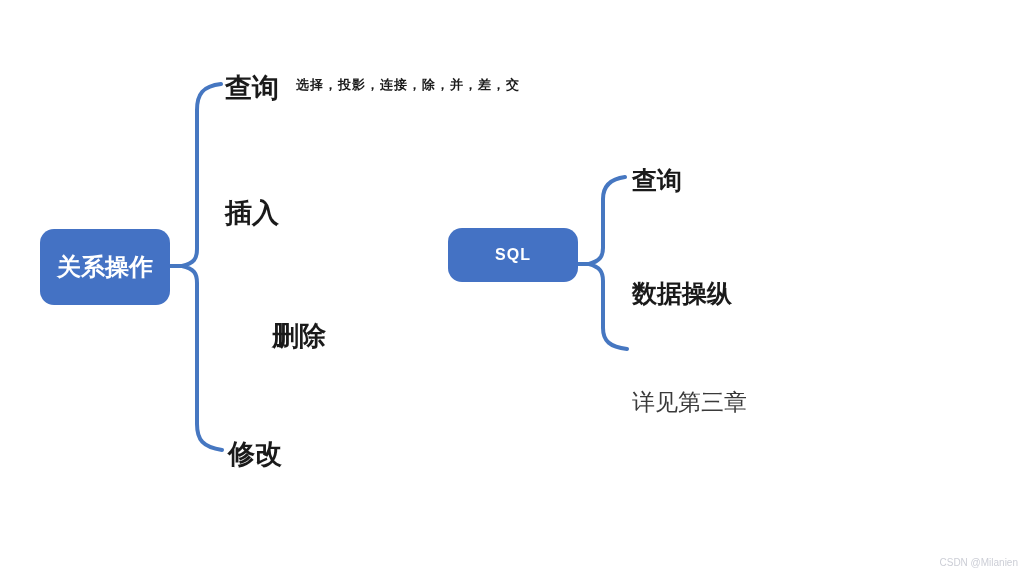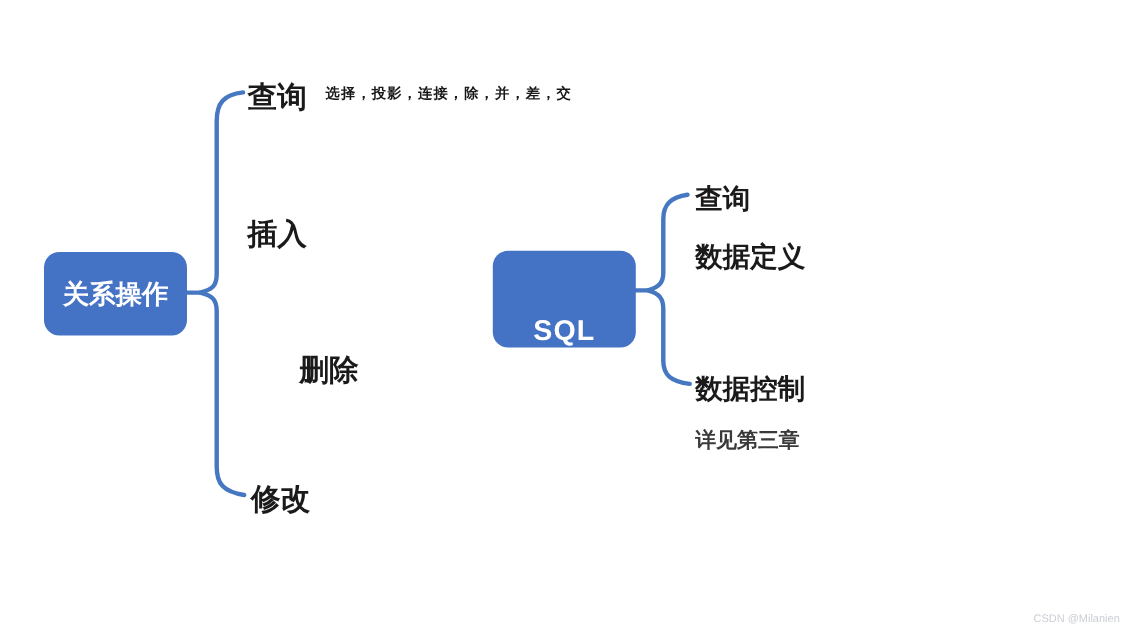--- a/index.html
+++ b/index.html
@@ -43,46 +43,45 @@
     font-weight: bold;
   }
   .root-node.left-root {
     left: 40px; top: 229px;
     width: 130px; height: 76px;
     font-size: 24px;
     justify-content: center;
   }
   .root-node.right-root {
     left: 448px; top: 228px;
-    width: 130px; height: 88px;
-    font-size: 26px;
+    width: 130px; height: 54px;
+    font-size: 16px;
     letter-spacing: 1px;
-    align-items: flex-end;
   }
   .leaf-label {
     position: absolute;
     color: var(--text-dark);
     font-weight: bold;
     white-space: nowrap;
   }
   .leaf-lg { font-size: 27px; }
   .leaf-md { font-size: 25px; }
   .leaf-annotation {
     position: absolute;
     color: var(--text-dark);
     font-weight: bold;
     font-size: 13px;
     white-space: nowrap;
     letter-spacing: 1px;
   }
   .note-text {
     position: absolute;
     left: 632px; top: 387px;
-    font-size: 19px;
-    font-weight: 700;
+    font-size: 23px;
+    font-weight: 400;
     color: var(--note-gray);
     white-space: nowrap;
     text-align: right;
   }
   .watermark {
     position: absolute;
     right: 6px; bottom: 8px;
     font-size: 10px;
     color: var(--watermark-gray);
     white-space: nowrap;
@@ -126,22 +125,21 @@
   <div class="leaf-label leaf-lg" style="left:228px; top:318px;margin-left:44px;">删除</div>
 
   <div class="leaf-label leaf-lg" style="left:228px; top:436px;">修改</div>
 
   <div class="root-node right-root">
     <span>SQL</span>
   </div>
 
   <div class="leaf-label leaf-md" style="left:632px; top:164px;">查询</div>
 
-  <div class="leaf-label leaf-md" style="left:632px; top:217px;">数据定义</div>
 
+  <div class="leaf-label leaf-md" style="left:632px; top:277px;">数据操纵</div>
 
-  <div class="leaf-label leaf-md" style="left:632px; top:337px;">数据控制</div>
 
   <div class="note-text">详见第三章</div>
 
   <div class="watermark">CSDN @Milanien</div>
 
 </div>
 
 </body></html>

